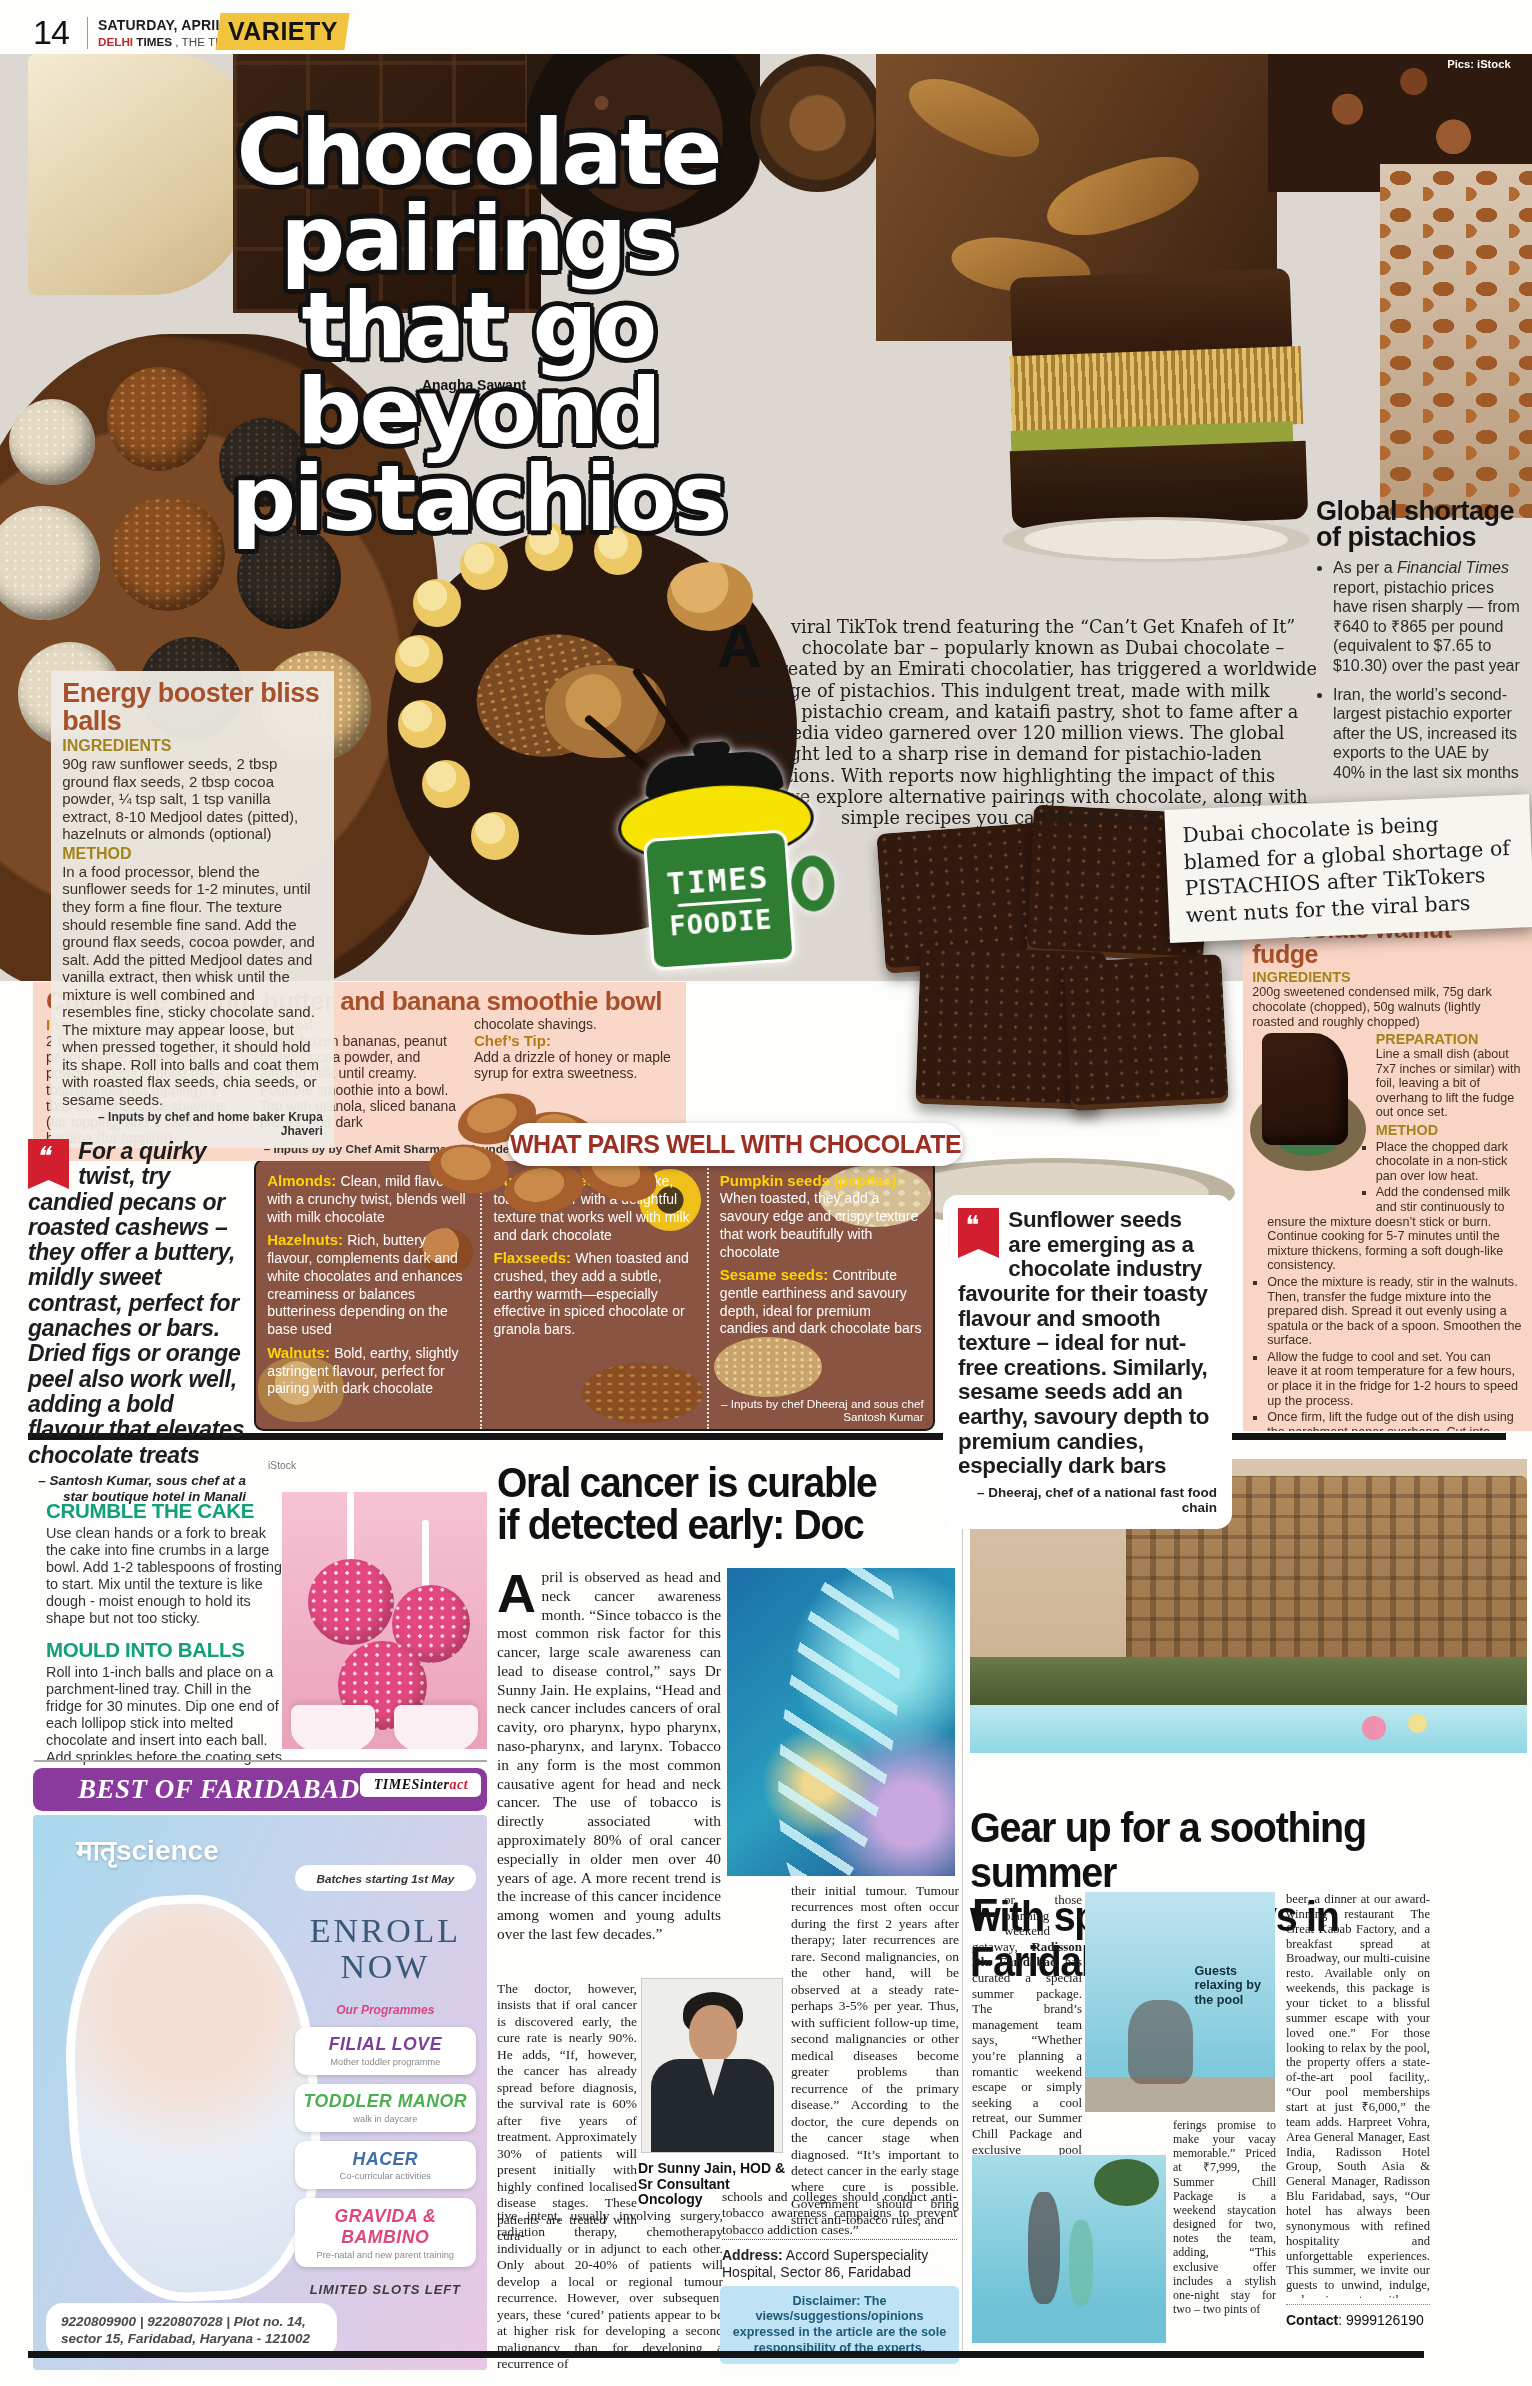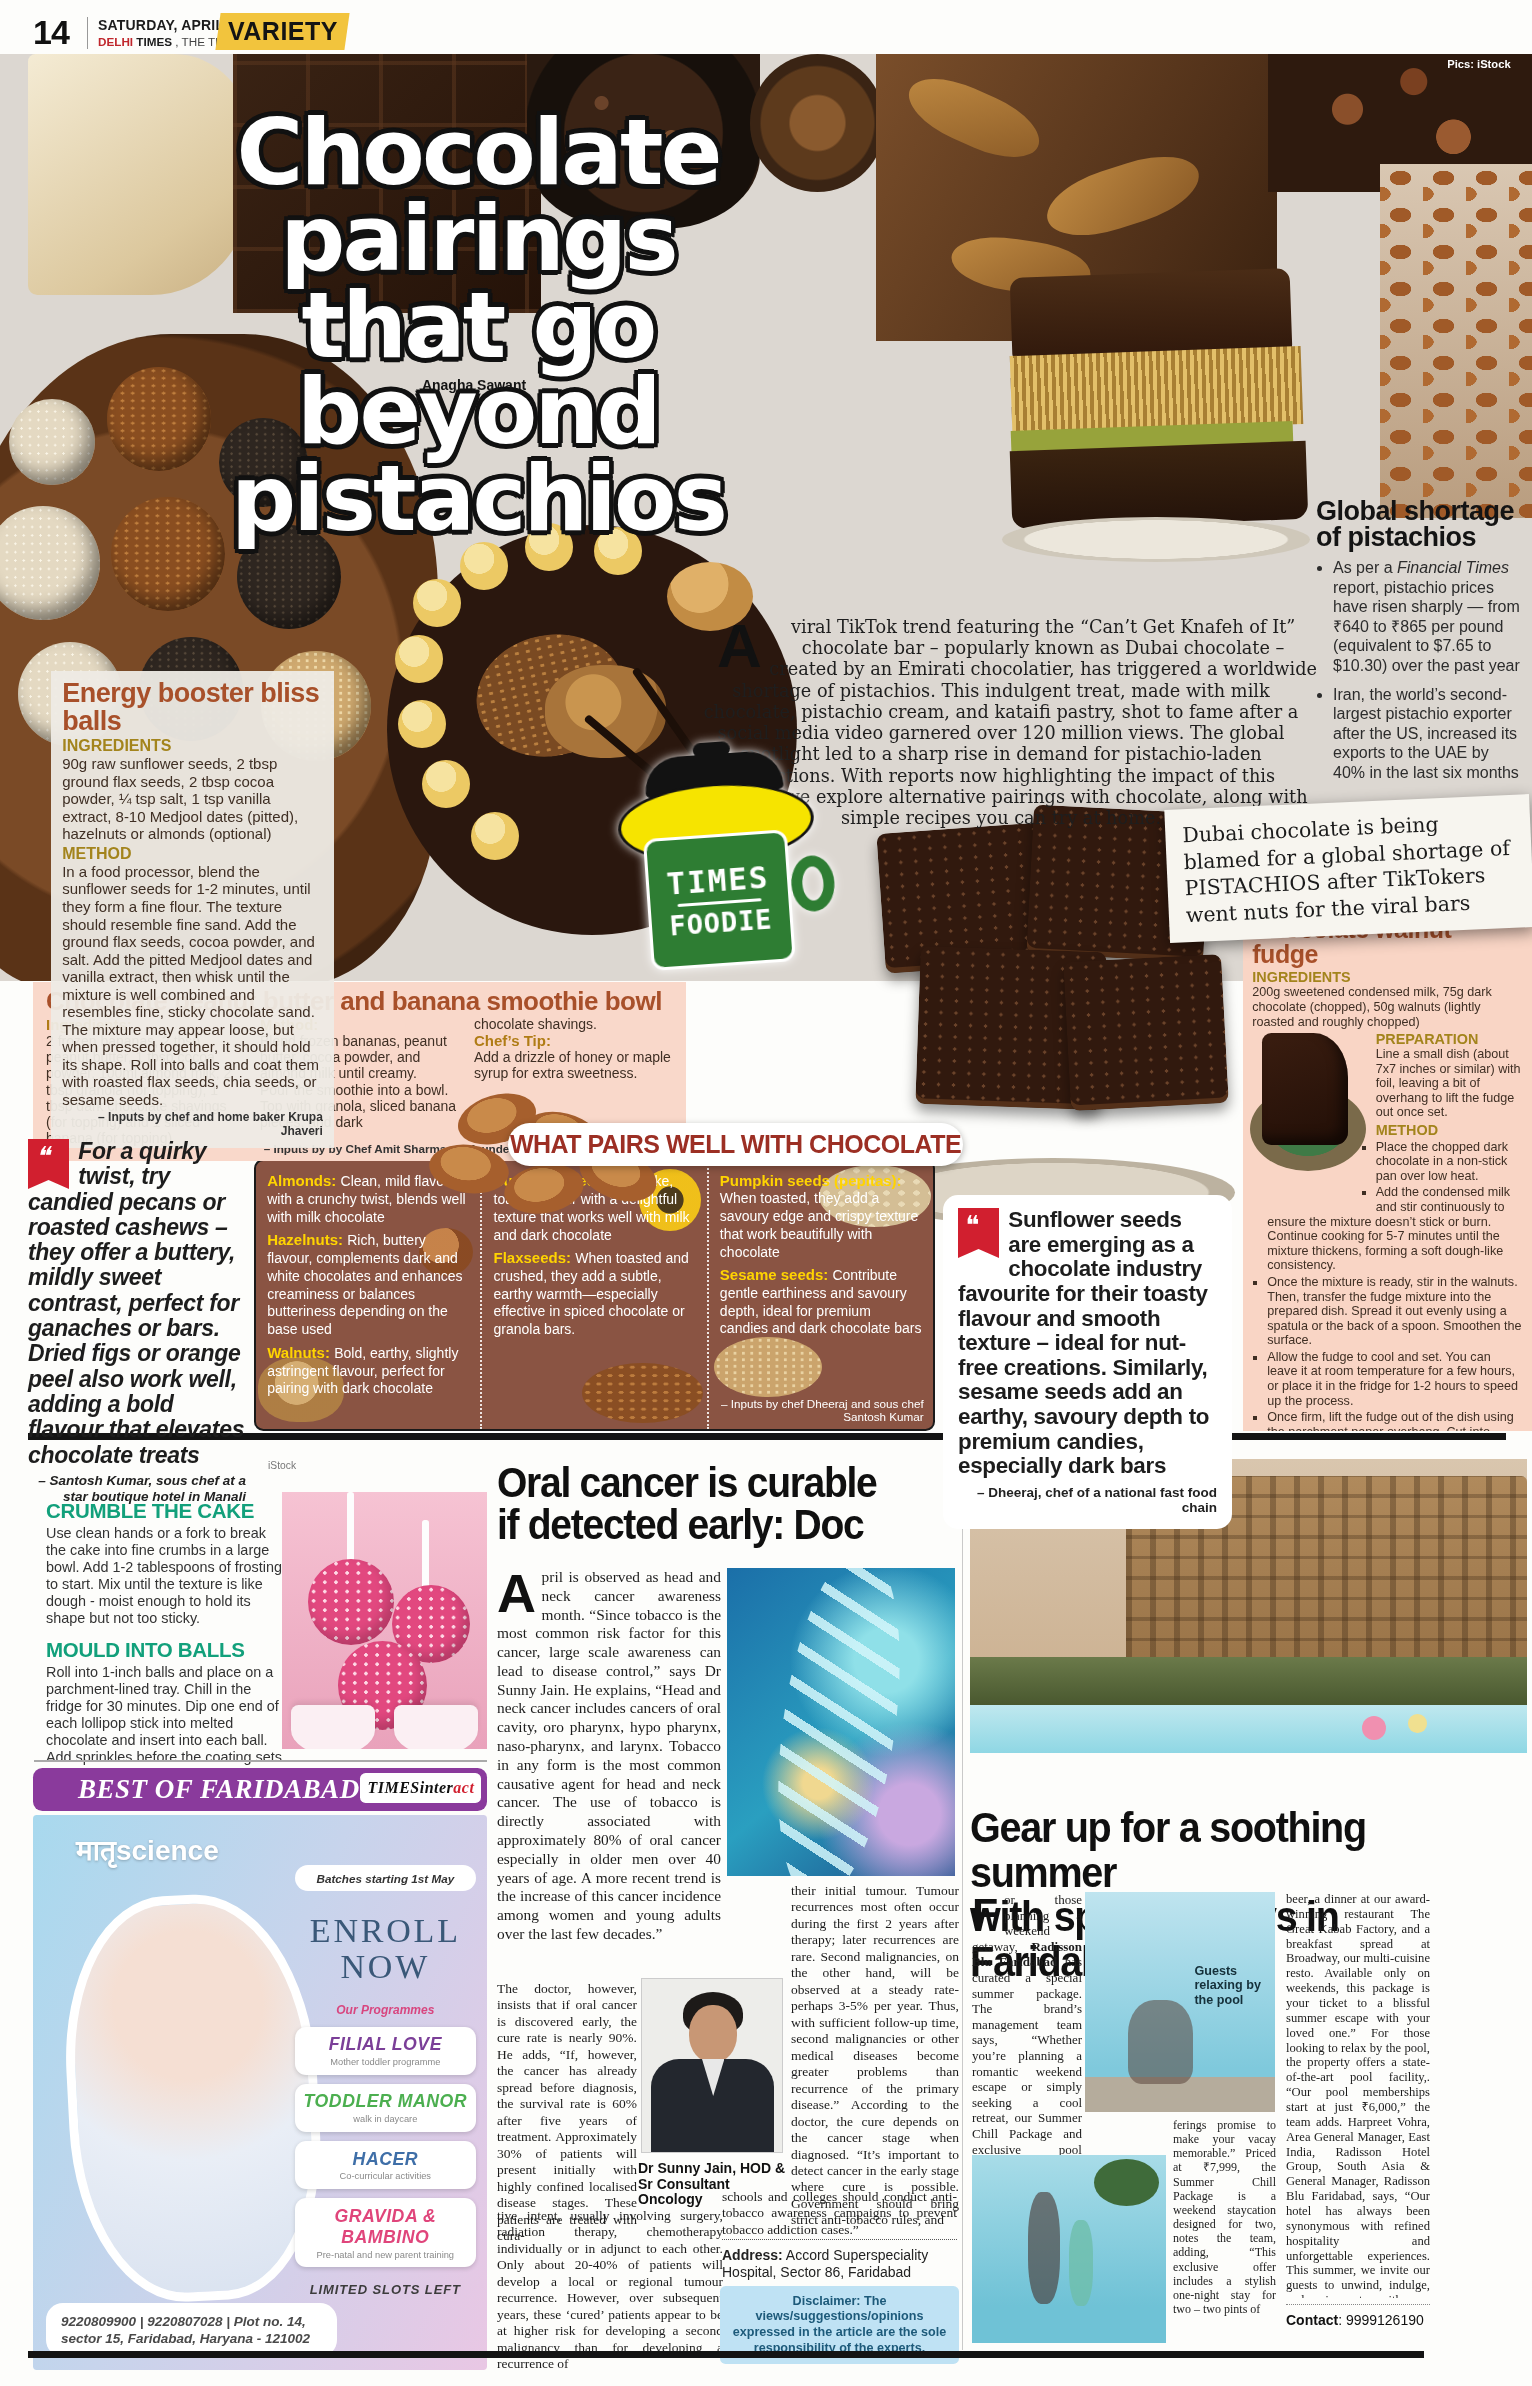--- a/index.html
+++ b/index.html
@@ -1,21 +1,21 @@
 <!DOCTYPE html>
 <html style="font-size:15px"><head>
 <meta charset="utf-8">
 <style>
   * { margin:0; padding:0; box-sizing:border-box; }
   body { background:#ffffff; font-family:"Liberation Sans", sans-serif; }
   .page { position:relative; width:1533px; height:2387px; background:#fdfdfb; overflow:hidden; }
 
   
   .hdr { position:absolute; top:13px; left:33px; right:22.4px; height:41px; }
-  .pagenum { position:absolute; left:0; top:0; font-size:34px; font-weight:700; color:#111; letter-spacing:-0.9px; }
+  .pagenum { position:absolute; left:0; top:0; font-size:34px; font-weight:400; color:#111; letter-spacing:-0.9px; }
   .hdr-div { position:absolute; left:54px; top:3.7px; width:0.9px; height:32px; background:#999; }
   .hdr-date { position:absolute; left:65px; top:3.7px; font-size:14px; font-weight:bold; color:#1c1c1c; letter-spacing:0.2px; }
   .hdr-pub { position:absolute; left:65px; top:22.4px; font-size:11.7px; color:#444; }
   .hdr-pub .red { color:#c0272d; font-weight:900; }
   .hdr-pub .bold { color:#1c1c1c; font-weight:900; }
   .variety { position:absolute; left:185px; top:0; width:129px; height:37px; background:#f2c43d; transform:skewX(-8deg); display:flex; align-items:center; justify-content:center; }
   .variety span { transform:skewX(8deg); font-size:25px; font-weight:900; color:#141414; letter-spacing:0.5px; }
   .pics-credit { position:absolute; right:22.4px; top:58px; font-size:11.2px; font-weight:bold; color:#fff; z-index:9; }
 
   
@@ -197,22 +197,22 @@
   .pop { position:absolute; border-radius:50%; background-color:#e2487f; background-image:radial-gradient(#ffd9e6 22%, transparent 24%); background-size:11.2px 9.3px; box-shadow:inset -5.6px -7.5px 11.2px rgba(0,0,0,.2); }
   .stick { position:absolute; width:6.5px; background:#fdfdfd; border-radius:2.8px; }
   .liner { position:absolute; bottom:-5.6px; width:84px; height:50px; background:#fbeff3; border-radius:7.5px 7.5px 50% 50%; box-shadow:0 -3.7px 5.6px rgba(0,0,0,.08); }
 
   .addiv { position:absolute; left:34px; top:1760px; width:453px; height:1.9px; background:#aaa; }
 
   
   .ad { position:absolute; left:33px; top:1768px; width:454px; height:602px; }
   .ad-bar { position:relative; height:43px; background:#8a3a9c; border-radius:9.3px; display:flex; align-items:center; padding-left:45px;
     color:#fff; font-family:"Liberation Serif", serif; font-style:italic; font-weight:bold; font-size:27px; letter-spacing:0.5px; }
-  .ad-logo { position:absolute; right:5.6px; top:4.7px; width:121px; height:30px; background:#fff; border-radius:5.6px;
-    display:flex; align-items:center; justify-content:center; font-weight:800; font-size:16px; color:#111; }
+  .ad-logo { position:absolute; right:5.6px; top:4.7px; width:121px; height:24px; background:#fff; border-radius:5.6px;
+    display:flex; align-items:center; justify-content:center; font-weight:800; font-size:14px; color:#111; }
   .ad-logo .red { color:#d11f2f; }
   .ad-body { position:absolute; top:47px; left:0; right:0; bottom:0; background:linear-gradient(115deg,#a8d9ee 0%,#c7d4ec 45%,#e9c7e4 100%); border-radius:3.7px; overflow:hidden; }
   .ad-brand { position:absolute; left:43px; top:15px; color:#fff; font-weight:800; font-size:28px; text-shadow:0 0.9px 2.8px rgba(0,0,0,0.25); }
   .ad-baby { position:absolute; left:35px; top:80px; width:250px; height:406px; border:9.3px solid #fff; border-radius:42% 46% 40% 44%;
     background:radial-gradient(circle at 50% 26%, #f5dfd3 0 24%, #e9eef6 50%, #d9e2f0 100%); transform:rotate(-3deg); }
   .ad-right { position:absolute; right:11.2px; top:50px; width:181px; text-align:center; }
   .ad-pill { background:#fff; border-radius:15px; padding:6.5px 7.5px; font-size:11.7px; font-weight:bold; font-style:italic; color:#333; }
   .ad-enroll { margin-top:22.4px; font-family:"Liberation Serif", serif; font-size:34px; letter-spacing:2.8px; color:#3a5878; line-height:1.05; }
   .ad-prog-label { margin-top:18.6px; color:#d8467f; font-weight:bold; font-style:italic; font-size:12px; }
   .ad-card { margin-top:9.3px; background:#fff; border-radius:11.2px; padding:7.5px 5.6px; box-shadow:0 1.9px 4.7px rgba(0,0,0,.15); }

